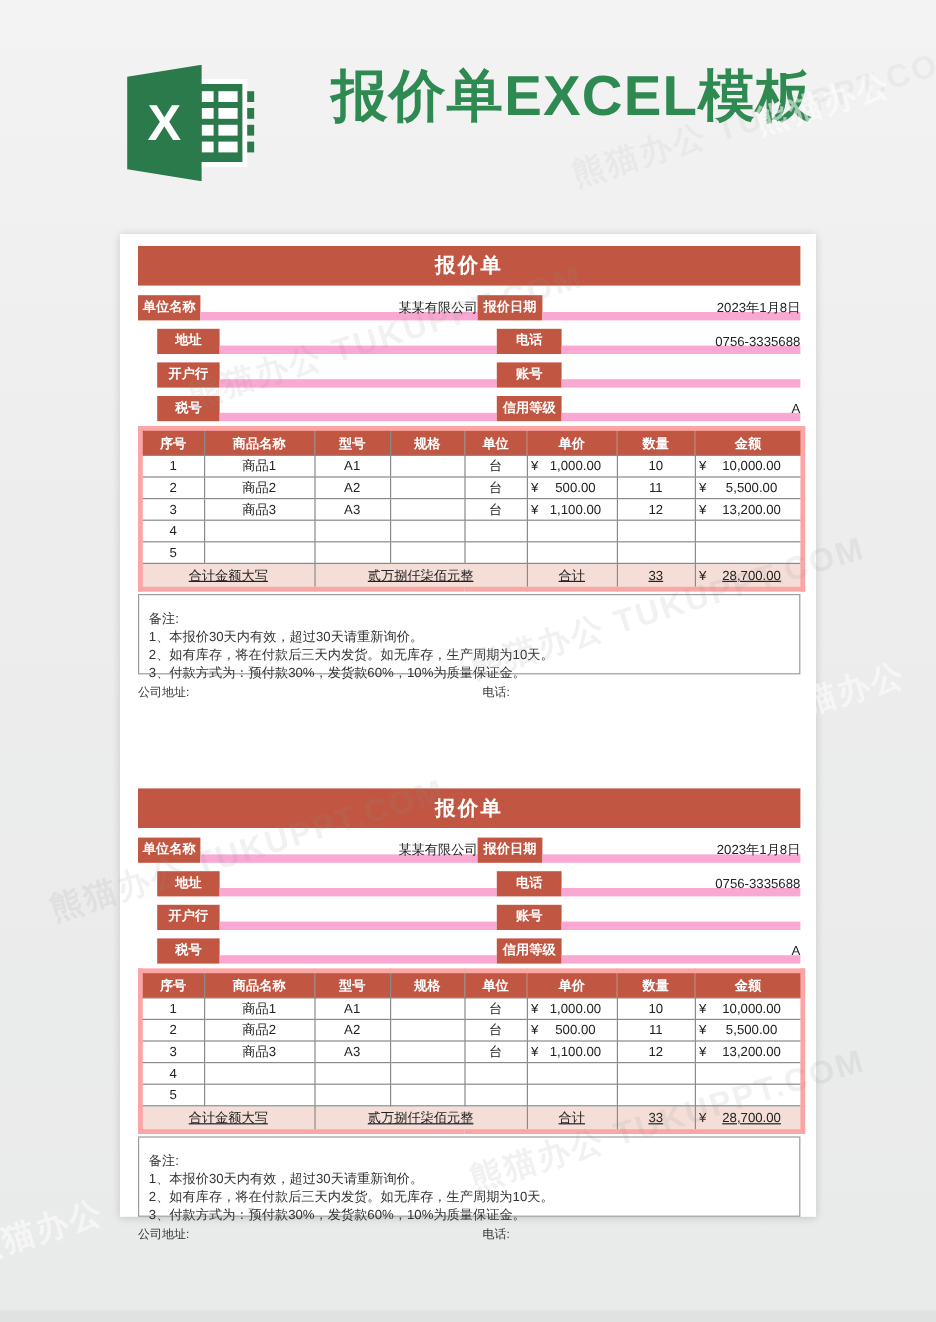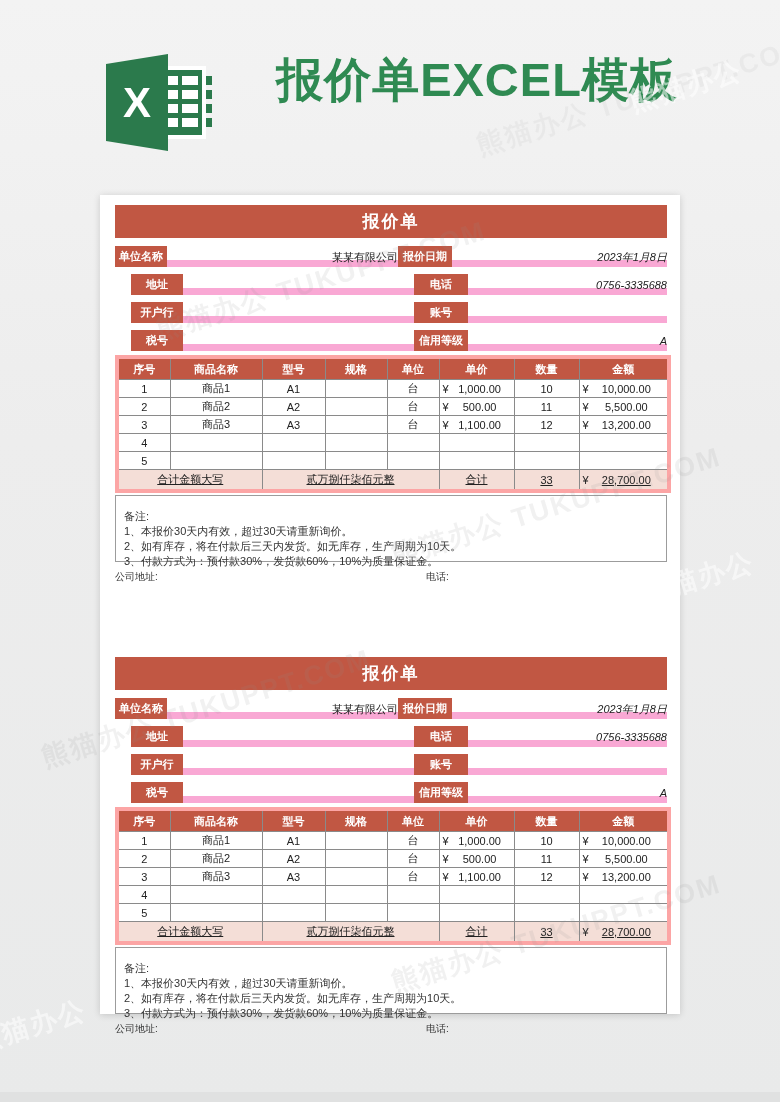--- a/index.html
+++ b/index.html
@@ -44,21 +44,21 @@
   .i-label{
     width:52px;background:var(--accent);color:#fff;font-size:11px;
     text-align:center;line-height:21px;white-space:nowrap;font-weight:bold;
   }
   .i-label.l2{width:54px;}
   .i-val{
     border-bottom:7px solid #f9a8d4;font-size:11px;text-align:right;
     line-height:22px;color:#222;
   }
   .i-val.v1{width:231px;}
-  .i-val.v2{flex:1;font-style:italic;}
+  .i-val.v2{flex:1;}
   
   table.products{
     margin-top:4px;width:552px;border-collapse:collapse;table-layout:fixed;
     font-size:11px;color:#222;border:4px solid #fca5a5;
   }
   .products th{
     height:20px;background:var(--accent);color:#fff;font-weight:bold;
     font-size:11px;border:1px solid #8a8a8a;padding:0;
   }
   .products th:not(:first-child){border-left-color:#ecd3ca;margin-top:27px;}
@@ -73,21 +73,21 @@
   td.money{text-align:right;padding:0 6px;}
   td.money .cur{float:left;}
   
   .notes{
     margin-top:2px;border:1px solid #9c9c9c;height:67px;box-sizing:border-box;
     padding:13px 8px 3px;font-size:11px;line-height:15px;color:#333;
   }
   .notes div{white-space:nowrap;overflow:hidden;}
   
   .addr{margin-top:8px;position:relative;height:16px;font-size:10px;color:#333;}
-  .addr .phone{position:absolute;left:52%;top:0;margin-left:24px;}
+  .addr .phone{position:absolute;left:52%;top:0;}
   
   .wm{
     position:absolute;font-size:27px;font-weight:bold;letter-spacing:2px;
     color:#8f8f8f;opacity:.12;transform:rotate(-17deg);white-space:nowrap;
     pointer-events:none;z-index:5;
   }
   .wm.light{color:#ffffff;opacity:.55;}
   .bottom-strip{position:absolute;left:0;bottom:0;width:780px;height:10px;background:#e0e1e1;}
 </style>
 </head>

